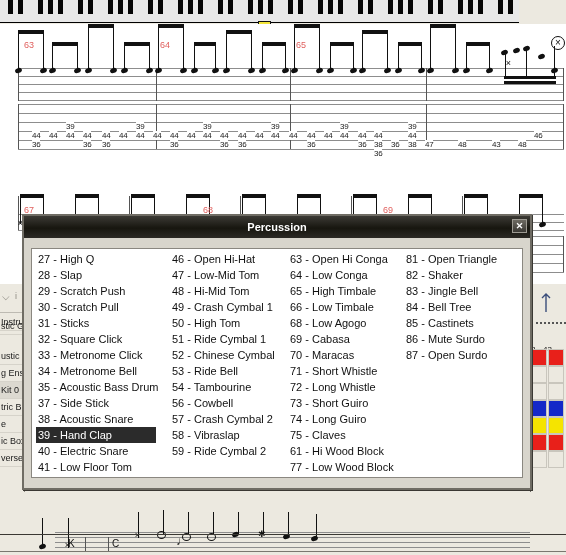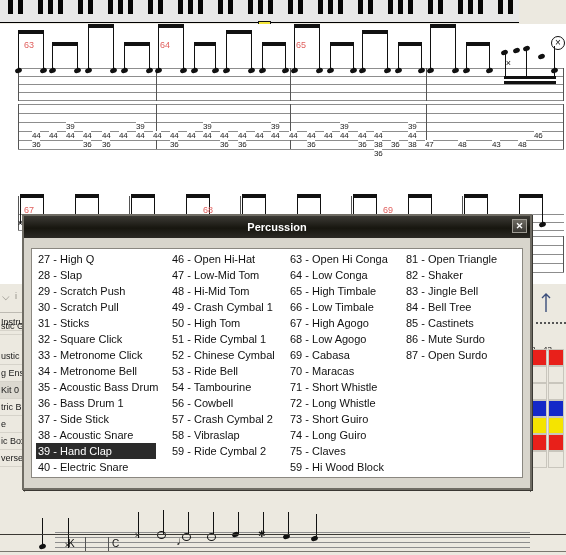--- a/index.html
+++ b/index.html
@@ -527,21 +527,20 @@
       <div class="list-col" id="col0" style="left:4px;width:120px;">
           <div class="list-item">27 - High Q</div>
           <div class="list-item">28 - Slap</div>
           <div class="list-item">29 - Scratch Push</div>
           <div class="list-item">30 - Scratch Pull</div>
           <div class="list-item">31 - Sticks</div>
           <div class="list-item">32 - Square Click</div>
           <div class="list-item">33 - Metronome Click</div>
           <div class="list-item">34 - Metronome Bell</div>
           <div class="list-item">35 - Acoustic Bass Drum</div>
-          <div class="list-item">36 - Bass Drum 1</div>
           <div class="list-item">37 - Side Stick</div>
           <div class="list-item">38 - Acoustic Snare</div>
           <div class="list-item selected">39 - Hand Clap</div>
           <div class="list-item">40 - Electric Snare</div>
           <div class="list-item">41 - Low Floor Tom</div>
         </div>
       <div class="list-col" id="col1" style="left:138px;width:118px;">
           <div class="list-item">46 - Open Hi-Hat</div>
           <div class="list-item">47 - Low-Mid Tom</div>
           <div class="list-item">48 - Hi-Mid Tom</div>
@@ -554,30 +553,29 @@
           <div class="list-item">56 - Cowbell</div>
           <div class="list-item">57 - Crash Cymbal 2</div>
           <div class="list-item">58 - Vibraslap</div>
           <div class="list-item">59 - Ride Cymbal 2</div>
         </div>
       <div class="list-col" id="col2" style="left:256px;width:120px;">
           <div class="list-item">63 - Open Hi Conga</div>
           <div class="list-item">64 - Low Conga</div>
           <div class="list-item">65 - High Timbale</div>
           <div class="list-item">66 - Low Timbale</div>
-          <div class="list-item">67 - High Agogo</div>
           <div class="list-item">68 - Low Agogo</div>
           <div class="list-item">69 - Cabasa</div>
           <div class="list-item">70 - Maracas</div>
           <div class="list-item">71 - Short Whistle</div>
           <div class="list-item">72 - Long Whistle</div>
           <div class="list-item">73 - Short Guiro</div>
           <div class="list-item">74 - Long Guiro</div>
           <div class="list-item">75 - Claves</div>
-          <div class="list-item">59 - Hi Wood Block</div>
+          <div class="list-item">61 - Hi Wood Block</div>
           <div class="list-item">77 - Low Wood Block</div>
         </div>
       <div class="list-col" id="col3" style="left:372px;width:118px;">
           <div class="list-item">81 - Open Triangle</div>
           <div class="list-item">82 - Shaker</div>
           <div class="list-item">83 - Jingle Bell</div>
           <div class="list-item">84 - Bell Tree</div>
           <div class="list-item">85 - Castinets</div>
           <div class="list-item">86 - Mute Surdo</div>
           <div class="list-item">87 - Open Surdo</div>

